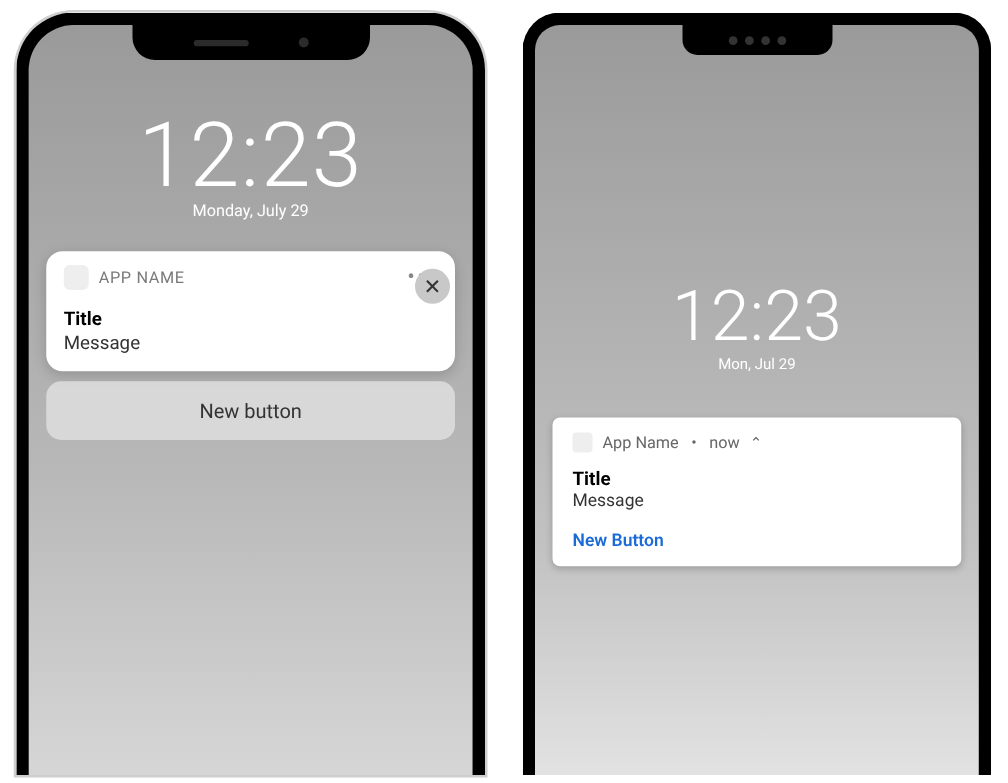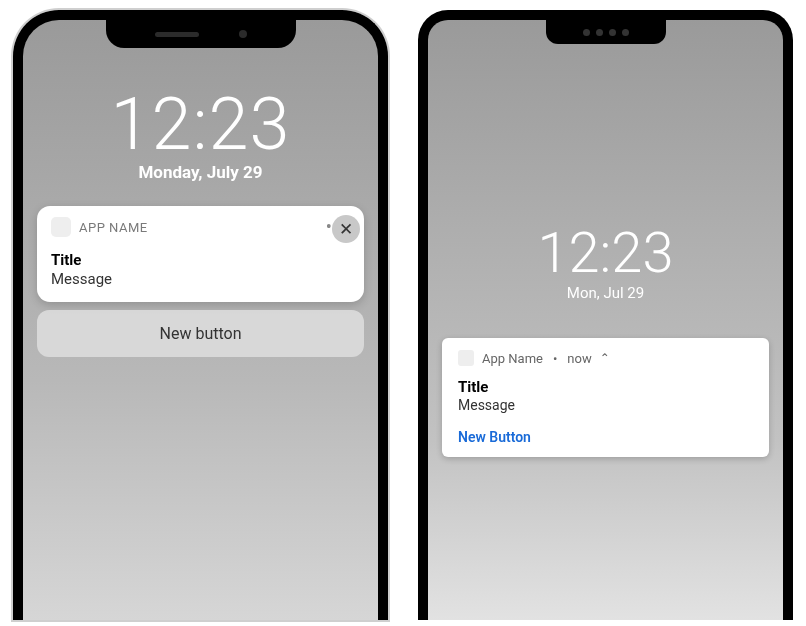--- a/index.html
+++ b/index.html
@@ -51,22 +51,22 @@
       text-align: center;
       color: #fff;
       margin-top: 62px;
     }
     .ios-time {
       font-size: 72px;
       font-weight: 300;
       letter-spacing: 1px;
     }
     .ios-date {
-      font-size: 17px;
-      font-weight: 700;
+      font-size: 13px;
+      font-weight: 400;
       margin-top: -5px;
     }
     .ios-close {
       position: absolute;
       top: 195px; right: 18px;
       width: 28px; height: 28px;
       border-radius: 50%;
       background: #c8c8c8;
       display: flex;
       align-items: center;
@@ -157,21 +157,21 @@
     .and-clock {
       text-align: center;
       color: #fff;
       margin-top: 200px;
     }
     .and-time {
       font-size: 56px;
       font-weight: 300;
     }
     .and-date {
-      font-size: 15px;
+      font-size: 12px;
       margin-top: -2px;
     }
     .and-notif {
       margin: 36px 14px 0 14px;
       background: #fff;
       border-radius: 6px;
       padding: 12px 16px 12px 16px;
       box-shadow: 0 2px 6px rgba(0,0,0,0.2);
     }
     .and-head {

